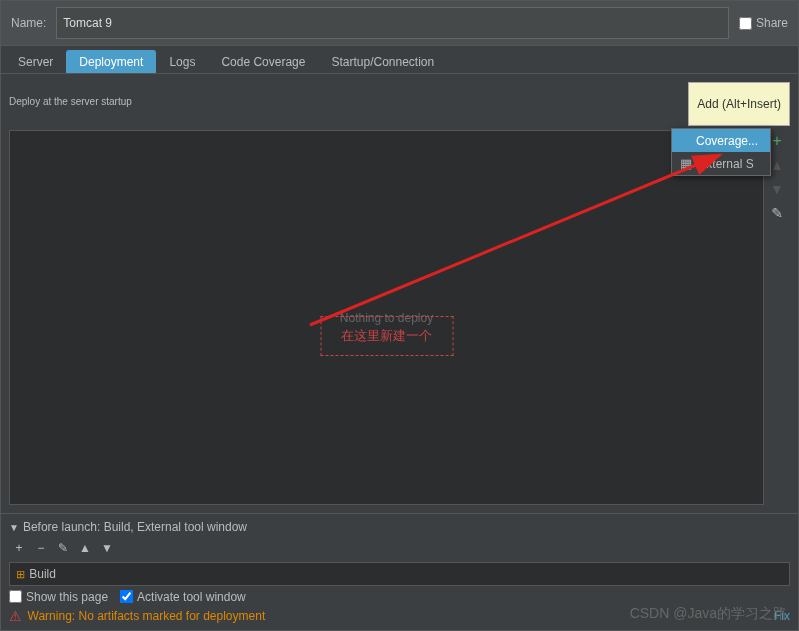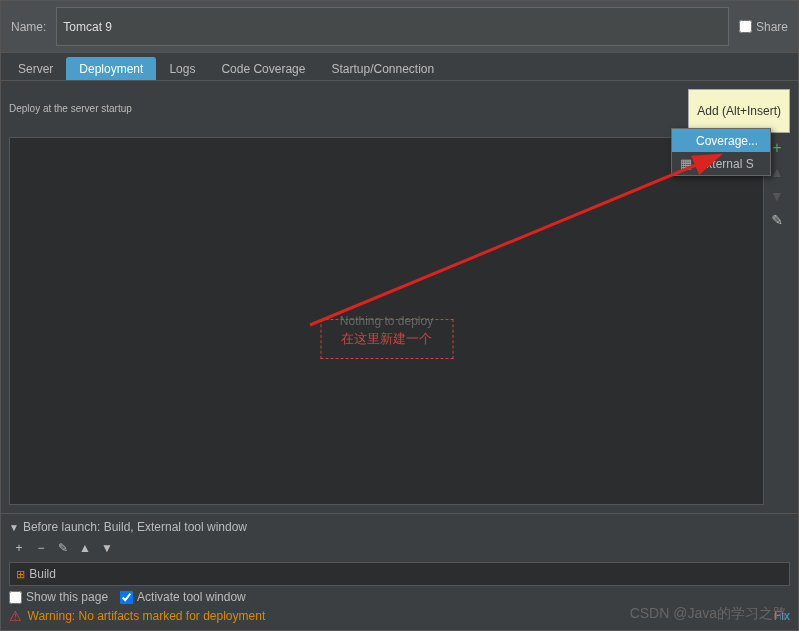--- a/index.html
+++ b/index.html
@@ -37,21 +37,21 @@
       font-size: 12px;
     }
 
     .name-input {
       background: #45494a;
       border: 1px solid #666;
       color: #dddddd;
       font-size: 12px;
       padding: 2px 6px;
       flex: 1;
-      height: 39px;
+      height: 32px;
       outline: none;
     }
 
     .share-checkbox-area {
       display: flex;
       align-items: center;
       gap: 4px;
       color: #bbbbbb;
       font-size: 12px;
     }
@@ -222,21 +222,21 @@
       display: flex;
       align-items: center;
       gap: 12px;
       font-size: 12px;
       color: #bbbbbb;
       margin-bottom: 4px;
     }
 
     .checkbox-item {
       display: flex;
-      align-items: flex-end;
+      align-items: flex-start;
       gap: 4px;
     }
 
     .warning-row {
       display: flex;
       align-items: center;
       gap: 6px;
       font-size: 12px;
       color: #dd8800;
     }

